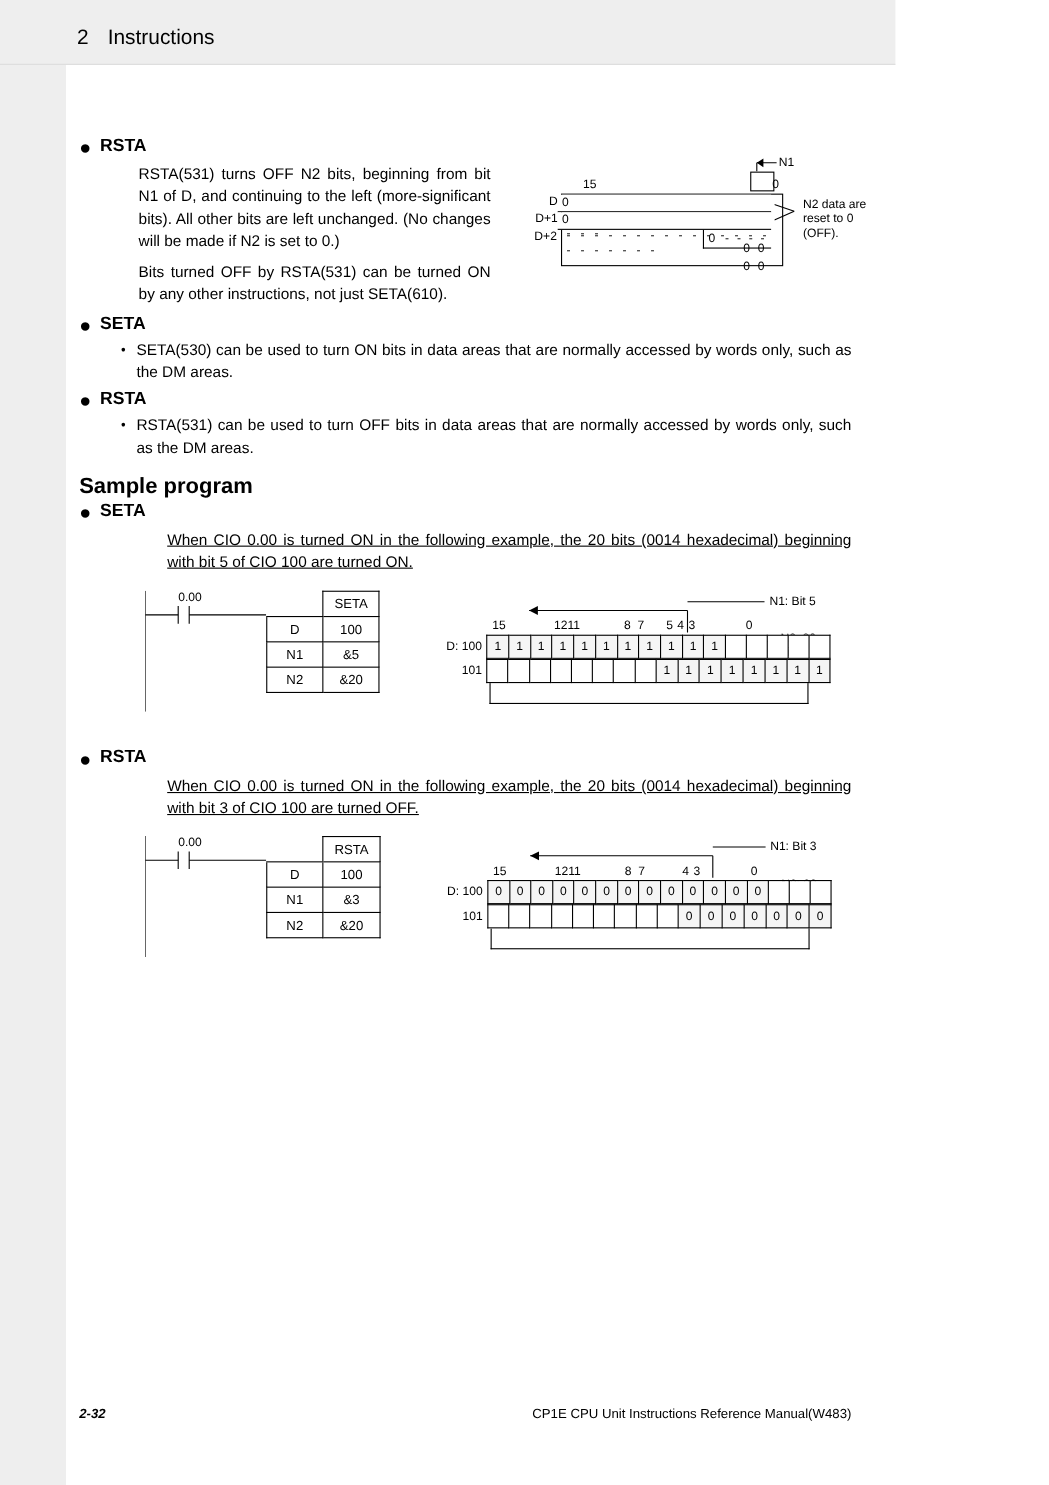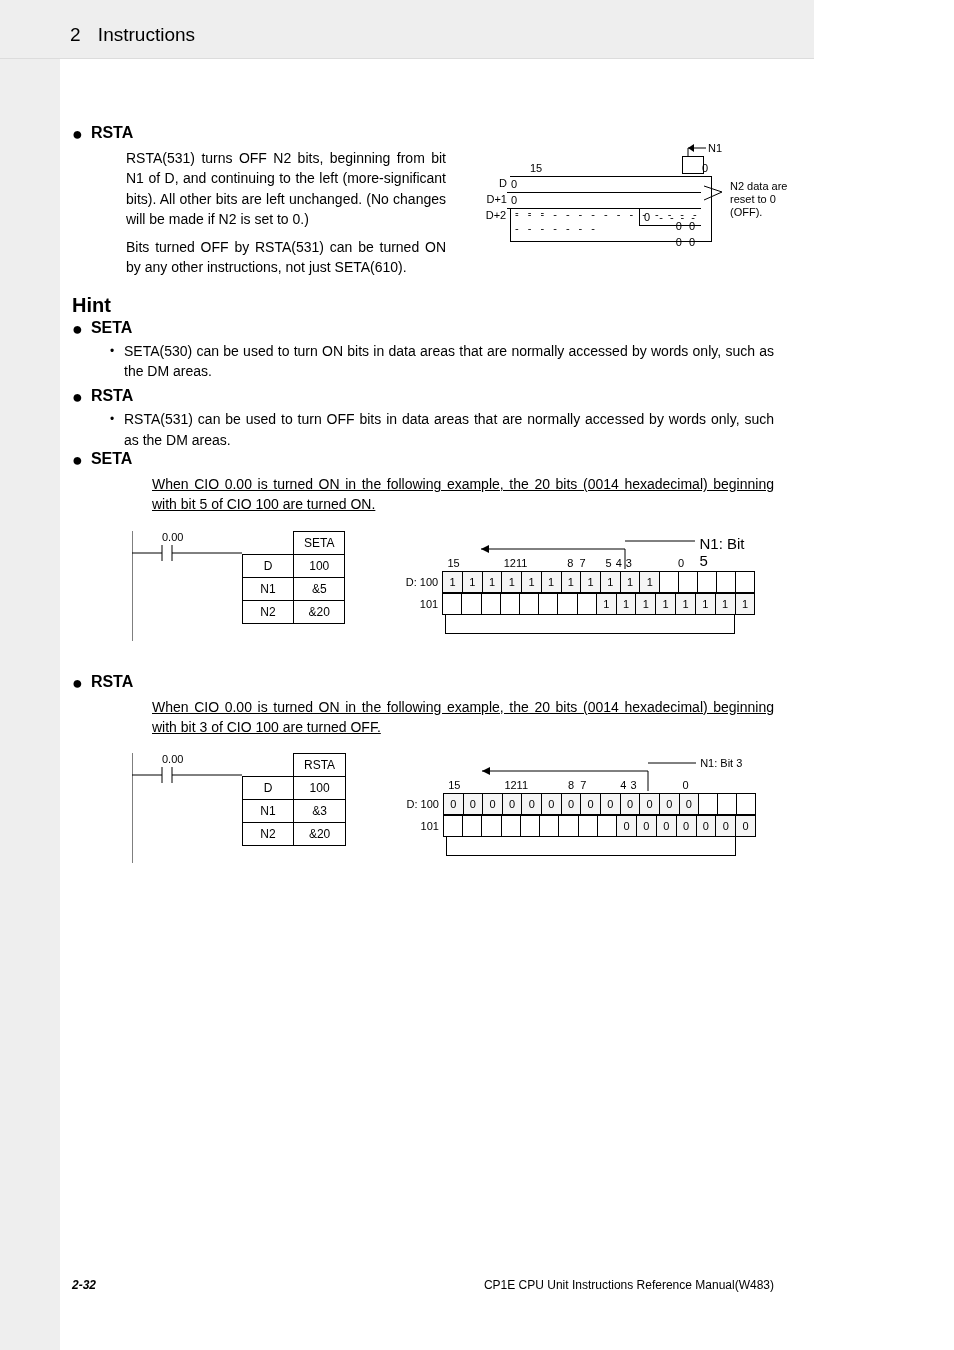--- a/index.html
+++ b/index.html
@@ -145,39 +145,39 @@
 
   <div class="content">
 
     <div class="bullet-row" style="margin-top:24px;">
       <span class="dot">●</span>
       <span class="bullet-head">RSTA</span>
     </div>
     <div class="body-text indent1">RSTA(531) turns OFF N2 bits, beginning from bit N1 of D, and continuing to the left (more-significant bits). All other bits are left unchanged. (No changes will be made if N2 is set to 0.)</div>
     <div class="body-text indent1">Bits turned OFF by RSTA(531) can be turned ON by any other instructions, not just SETA(610).</div>
 
-    <div class="hint-head" style="margin-top:16px;">Hint</div>
     <div class="bullet-row">
       <span class="dot">●</span>
       <span class="bullet-head">SETA</span>
     </div>
     <div class="li-row">
       <div class="li-dot">•</div>
       <div class="li-text">SETA(530) can be used to turn ON bits in data areas that are normally accessed by words only, such as the DM areas.</div>
     </div>
 
     <div class="bullet-row" style="margin-top:6px;">
       <span class="dot">●</span>
       <span class="bullet-head">RSTA</span>
     </div>
     <div class="li-row">
       <div class="li-dot">•</div>
       <div class="li-text">RSTA(531) can be used to turn OFF bits in data areas that are normally accessed by words only, such as the DM areas.</div>
     </div>
 
+    <div class="sample-head" style="margin-top:14px;">Sample program</div>
 
     <div class="bullet-row">
       <span class="dot">●</span>
       <span class="bullet-head">SETA</span>
     </div>
     <div class="body-text indent-wide">When CIO 0.00 is turned ON in the following example, the 20 bits (0014 hexadecimal) beginning with bit 5 of CIO 100 are turned ON.</div>
 
     <div style="display:flex; align-items:flex-start;">
       <div class="ladder">
         <div style="position:relative; width:110px; height:110px;">
@@ -218,21 +218,21 @@
         <svg width="360" height="110">
 
           <line x1="86" y1="18" x2="230" y2="18" stroke="#000" stroke-width="1"></line>
           <polygon points="86,18 94,14 94,22" fill="#000"></polygon>
           <line x1="230" y1="18" x2="230" y2="38" stroke="#000" stroke-width="1"></line>
           <line x1="230" y1="10" x2="300" y2="10" stroke="#000" stroke-width="1"></line>
           <text x="304" y="14" font-size="11"></text>
 
           <line x1="288" y1="50" x2="312" y2="44" stroke="#000" stroke-width="1"></line>
         </svg>
-        <div style="position:absolute; left:304px; top:4px; font-size:15px;">N1: Bit 5</div>
+        <div style="position:absolute; left:304px; top:4px; font-size:11px;">N1: Bit 5</div>
         <div style="position:absolute; left:314px; top:38px; font-size:11px;">N2: 20 bits</div>
 
         <div style="position:absolute; left:0; top:26px; display:flex; gap:18px; font-size:11px; width:288px; padding-left:52px;">
           <span>15</span>
           <span style="margin-left:26px;">1211</span>
           <span style="margin-left:22px;">8</span>
           <span style="margin-left:-12px;">7</span>
           <span style="margin-left:2px;">5</span>
           <span style="margin-left:-14px;">4</span>
           <span style="margin-left:-14px;">3</span>

